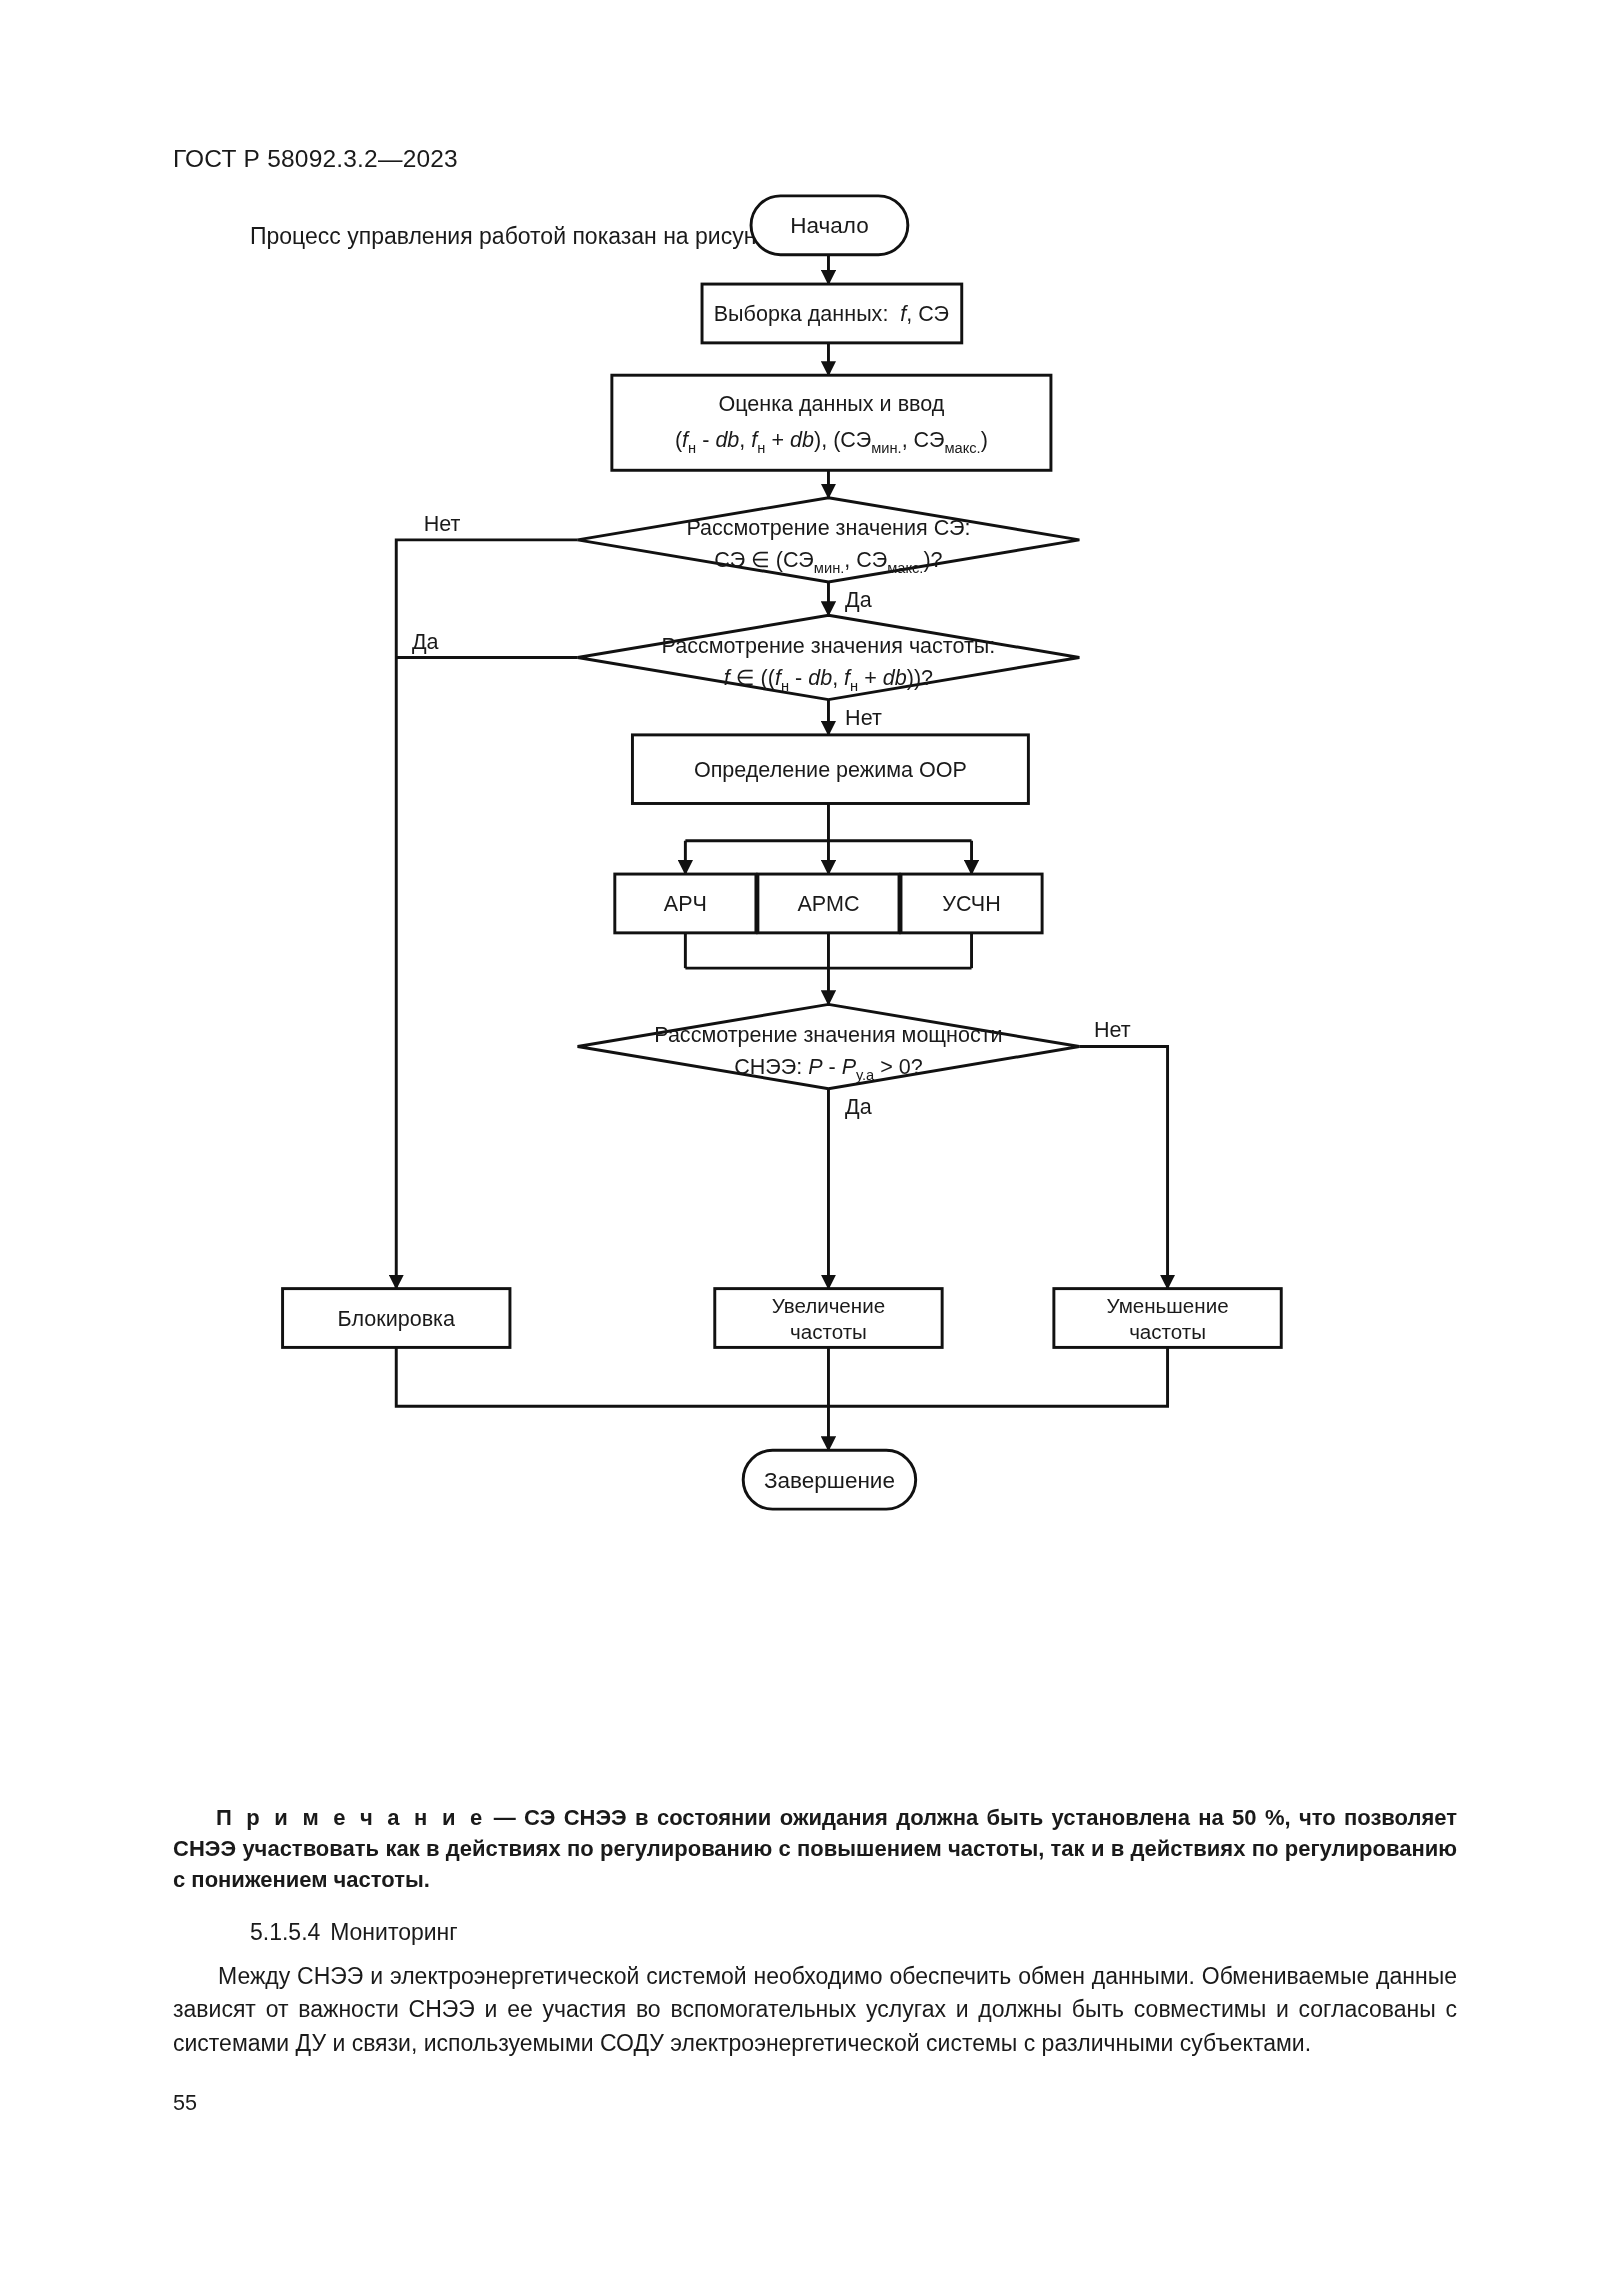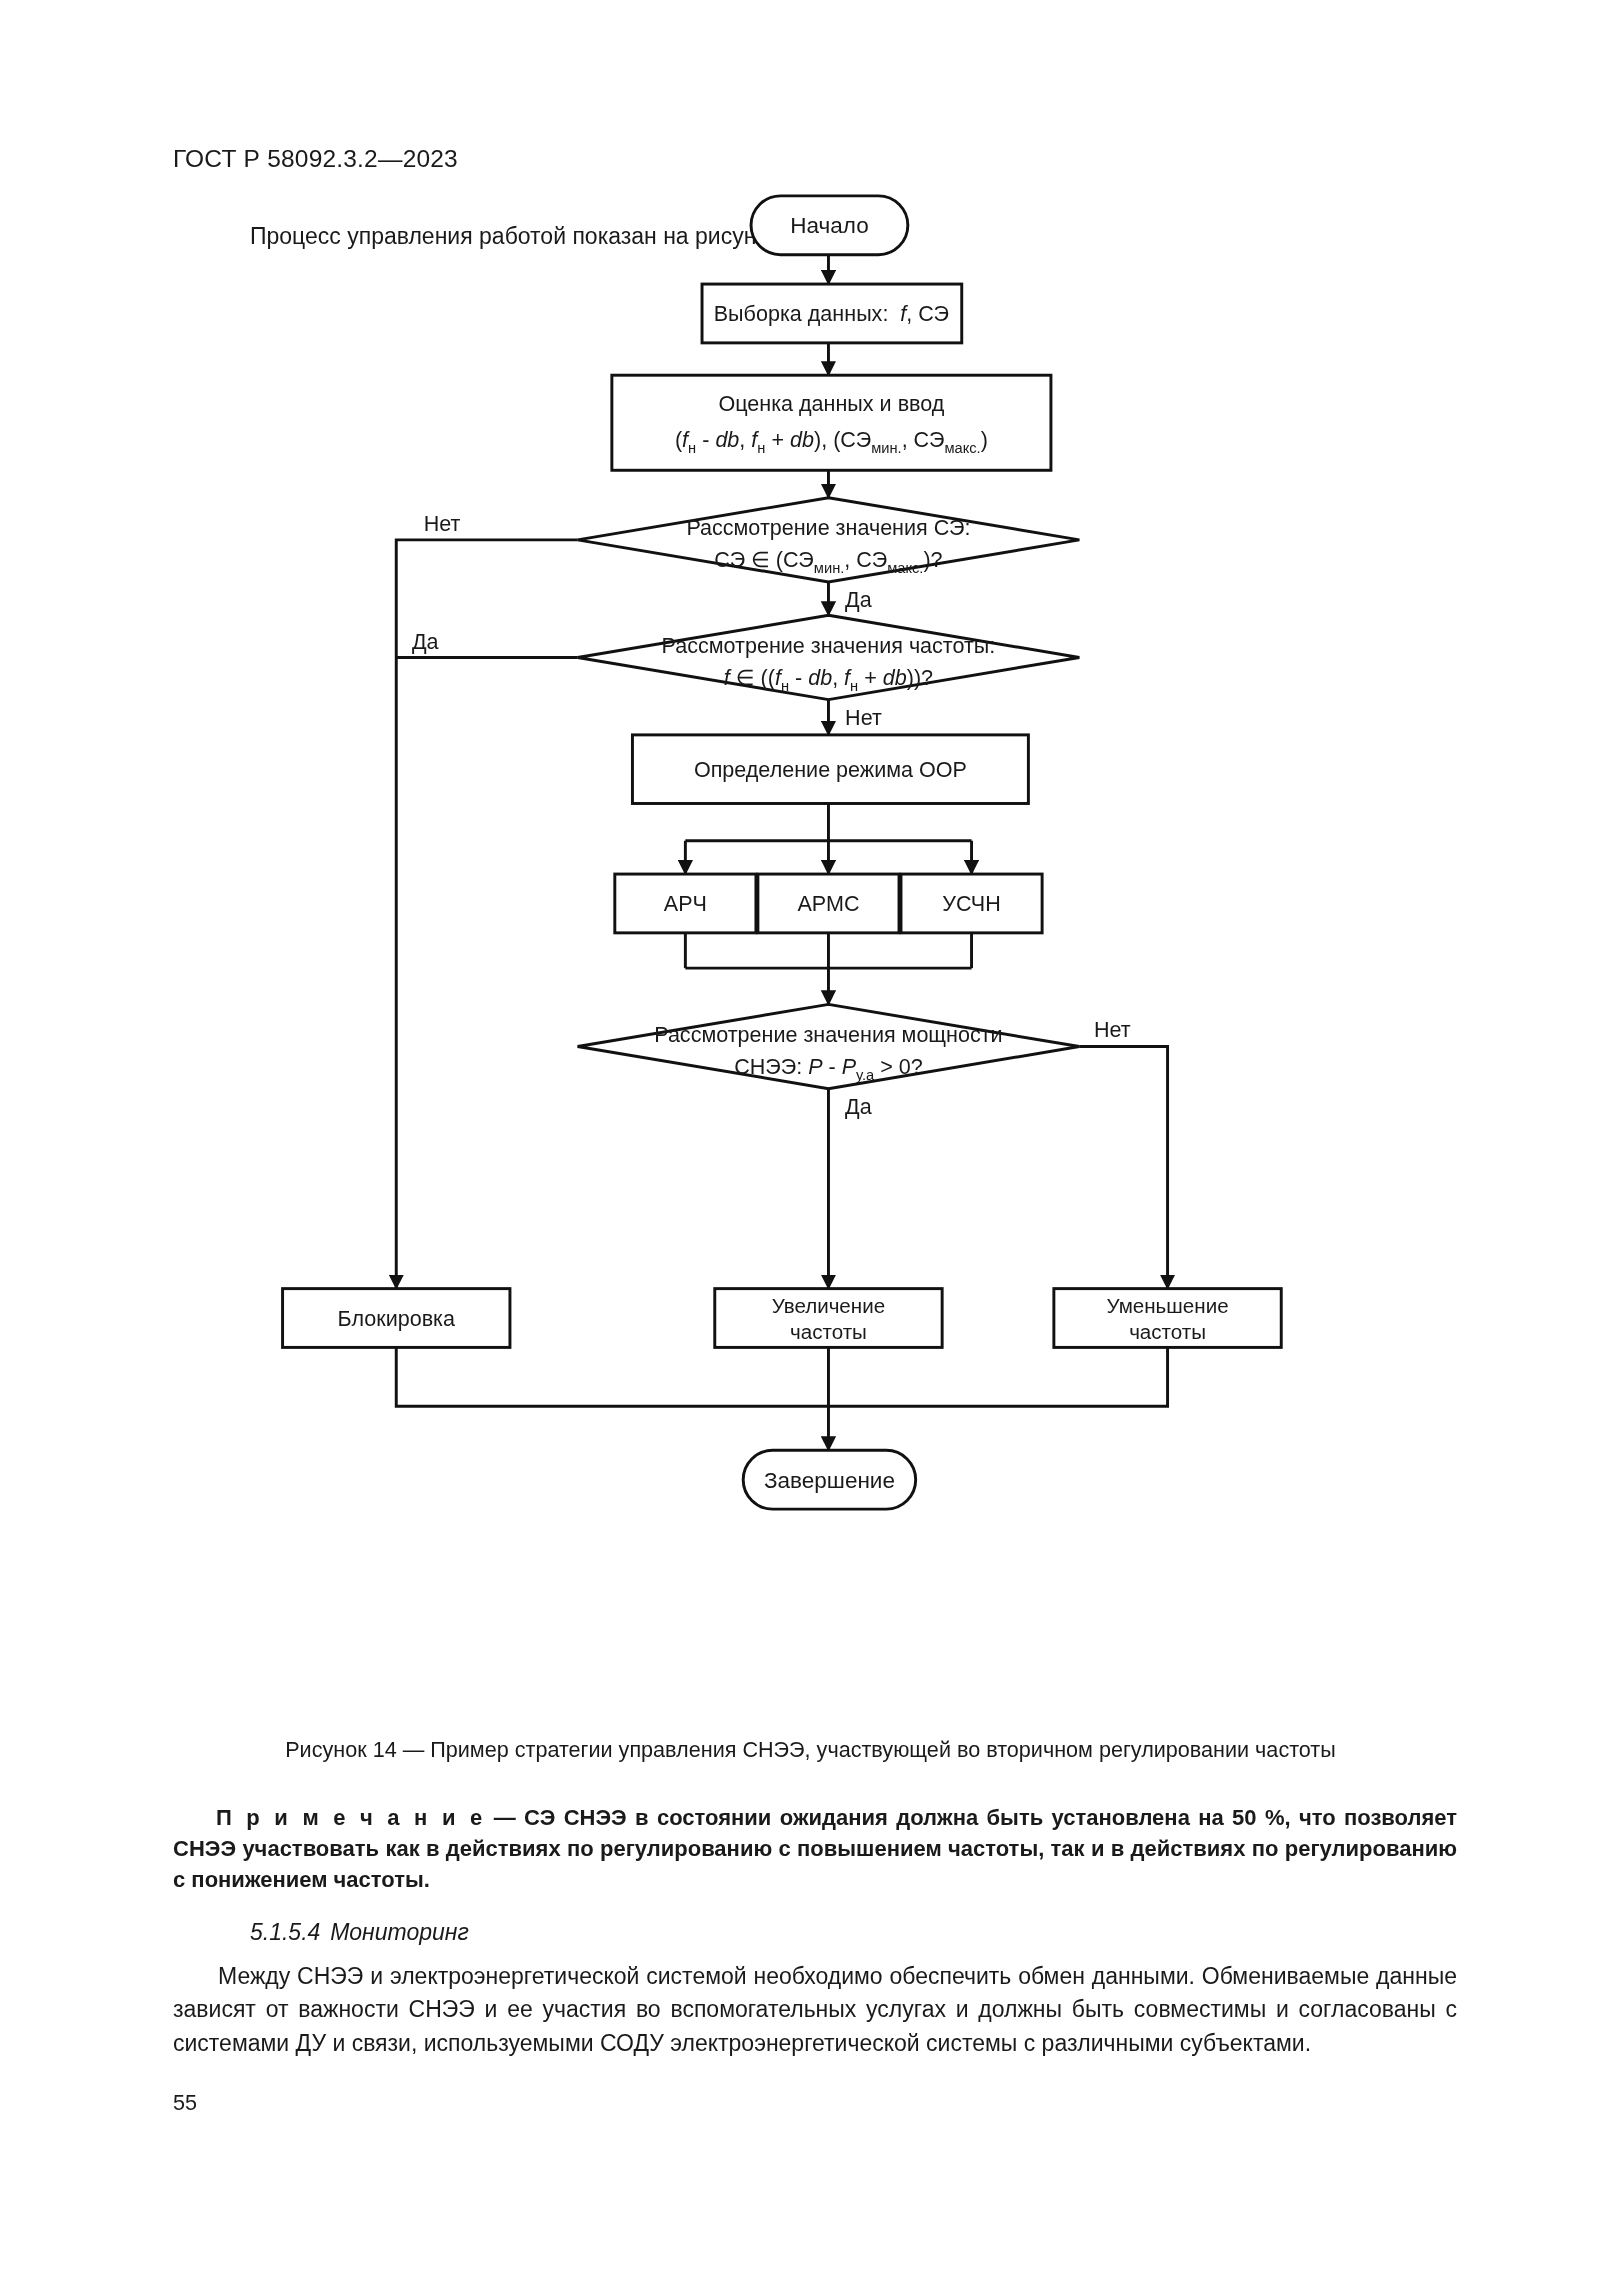--- a/index.html
+++ b/index.html
@@ -67,21 +67,20 @@
     letter-spacing: 3.1px;
   }
   .note-block .note-indent { display: inline-block; width: 43px; }
 
   .section-head {
     position: absolute;
     left: 250px;
     top: 1919px;
     font-size: 23px;
     white-space: nowrap;
-    font-style: italic;
   }
   .section-head .num { margin-right: 9.8px; }
 
   .body-para {
     position: absolute;
     left: 173px;
     top: 1960px;
     width: 1284px;
     font-size: 23px;
     line-height: 1.45;
@@ -242,21 +241,20 @@
 
       <rect class="shape" x="1059" y="1135" width="232" height="60"></rect>
       <text class="node-label t21" x="1175" y="1160">Уменьшение</text>
       <text class="node-label t21" x="1175" y="1186">частоты</text>
 
       <rect class="shape" x="742" y="1300" width="176" height="60" rx="30" ry="30"></rect>
       <text class="node-label t23" x="830" y="1338">Завершение</text>
     </svg>
   </div>
 
-  <div class="fig-caption">Рисунок 14 — Пример стратегии управления СНЭЭ, участвующей во вторичном регулировании частоты</div>
 
   <div class="note-block">
     <span class="note-indent"></span><span class="note-word">П р и м е ч а н и е</span><span> — </span><span>СЭ СНЭЭ в состоянии ожидания должна быть установлена на 50 %, что позволяет СНЭЭ участвовать как в действиях по регулированию с повышением частоты, так и в действиях по регулированию с понижением частоты.</span>
   </div>
 
   <div class="section-head">
     <span class="num">5.1.5.4</span><span>Мониторинг</span>
   </div>
 
   <div class="body-para">

